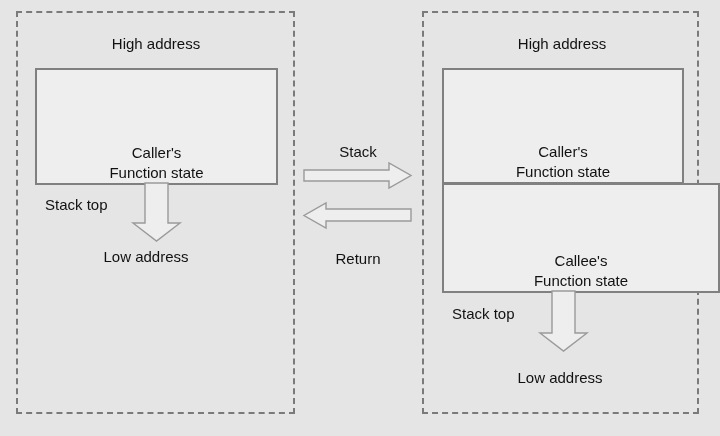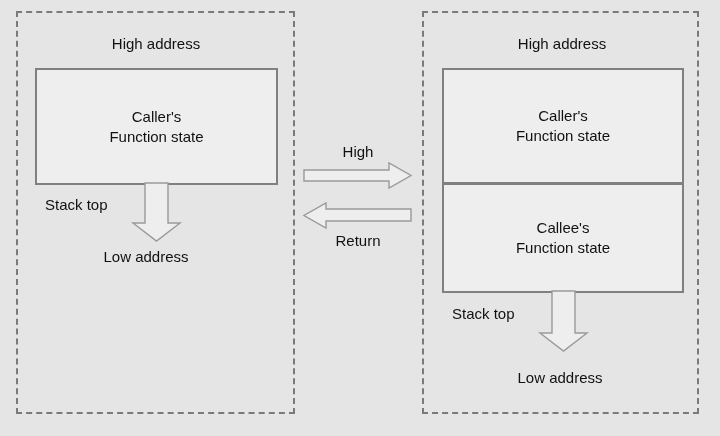--- a/index.html
+++ b/index.html
@@ -29,55 +29,55 @@
   #panel-before { left: 16px;  top: 11px; width: 279px; height: 403px; }
   #panel-after  { left: 422px; top: 11px; width: 277px; height: 403px; }
 
   
   .frame-box {
     position: absolute;
     background: #eeeeee;
     border: 2px solid #808080;
     box-sizing: border-box;
     display: flex;
-    align-items: center;
+    align-items: flex-end;
     justify-content: center;
     text-align: center;
   }
   .frame-label {
     font-size: 15px;
     color: #111111;
     line-height: 20px;
     white-space: pre-line;
   }
 
   #box-caller-before { left: 35px;  top: 68px;  width: 243px; height: 117px; }
   #box-caller-after  { left: 442px; top: 68px;  width: 242px; height: 116px; }
-  #box-callee-after  { left: 442px; top: 183px; width: 242px; height: 110px; }
+  #box-callee-after  { left: 442px; top: 183px; width: 278px; height: 110px; }
 
   
   .txt {
     position: absolute;
     font-size: 15px;
     color: #111111;
     white-space: nowrap;
     line-height: 18px;
   }
   .txt.center { transform: translateX(-50%); }
 
   #lbl-high-before { left: 156px; top: 35px; }
   #lbl-low-before  { left: 146px; top: 248px; }
   #lbl-stacktop-before { left: 45px; top: 196px; }
 
   #lbl-high-after { left: 562px; top: 35px; }
   #lbl-low-after  { left: 560px; top: 369px; }
   #lbl-stacktop-after { left: 452px; top: 305px; }
 
   #lbl-call   { left: 358px; top: 143px; }
-  #lbl-return { left: 358px; top: 232px; }
+  #lbl-return { left: 358px; top: 250px; }
 
   
   .arrow-svg { position: absolute; overflow: visible; }
   #arrow-down-before { left: 132px; top: 183px; }
   #arrow-down-after  { left: 539px; top: 291px; }
   #arrow-call        { left: 303px; top: 162px; }
   #arrow-return      { left: 303px; top: 203px; }
 
   .arrow-shape {
     fill: #eeeeee;
@@ -100,21 +100,21 @@
   </div>
 
   <svg class="arrow-svg" id="arrow-down-before" width="72" height="60" viewBox="0 0 72 60">
     <polygon class="arrow-shape" points="13,0 36,0 36,40 48,40 24.5,58 1,40 13,40" transform="translate(0,0)"></polygon>
   </svg>
 
   <div class="txt" id="lbl-stacktop-before">Stack top</div>
 
   <div class="txt center" id="lbl-low-before">Low address</div>
 
-  <div class="txt center" id="lbl-call">High</div>
+  <div class="txt center" id="lbl-call">Stack</div>
 
   <svg class="arrow-svg" id="arrow-call" width="110" height="32" viewBox="0 0 110 32">
     <polygon class="arrow-shape" points="1,8 86,8 86,1 108,13.5 86,26 86,19 1,19"></polygon>
   </svg>
 
   <svg class="arrow-svg" id="arrow-return" width="110" height="32" viewBox="0 0 110 32">
     <polygon class="arrow-shape" points="108,6 23,6 23,0 1,12.5 23,25 23,18 108,18"></polygon>
   </svg>
 
   <div class="txt center" id="lbl-return">Return</div>

